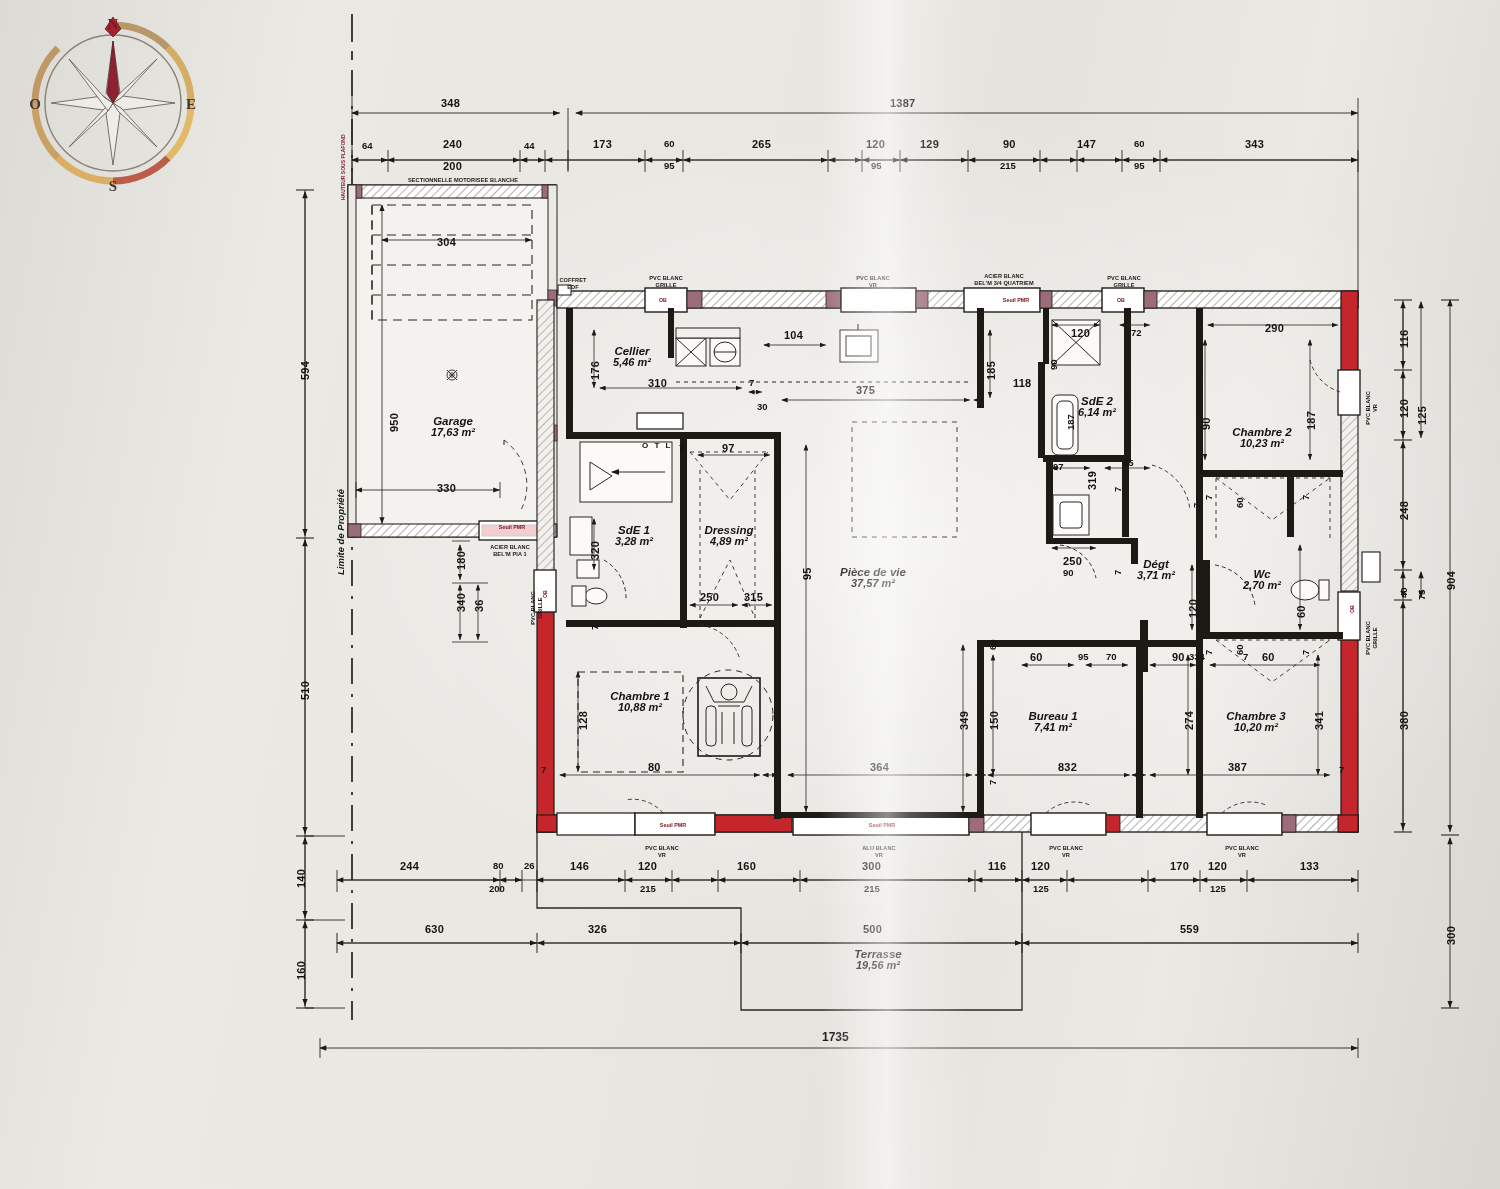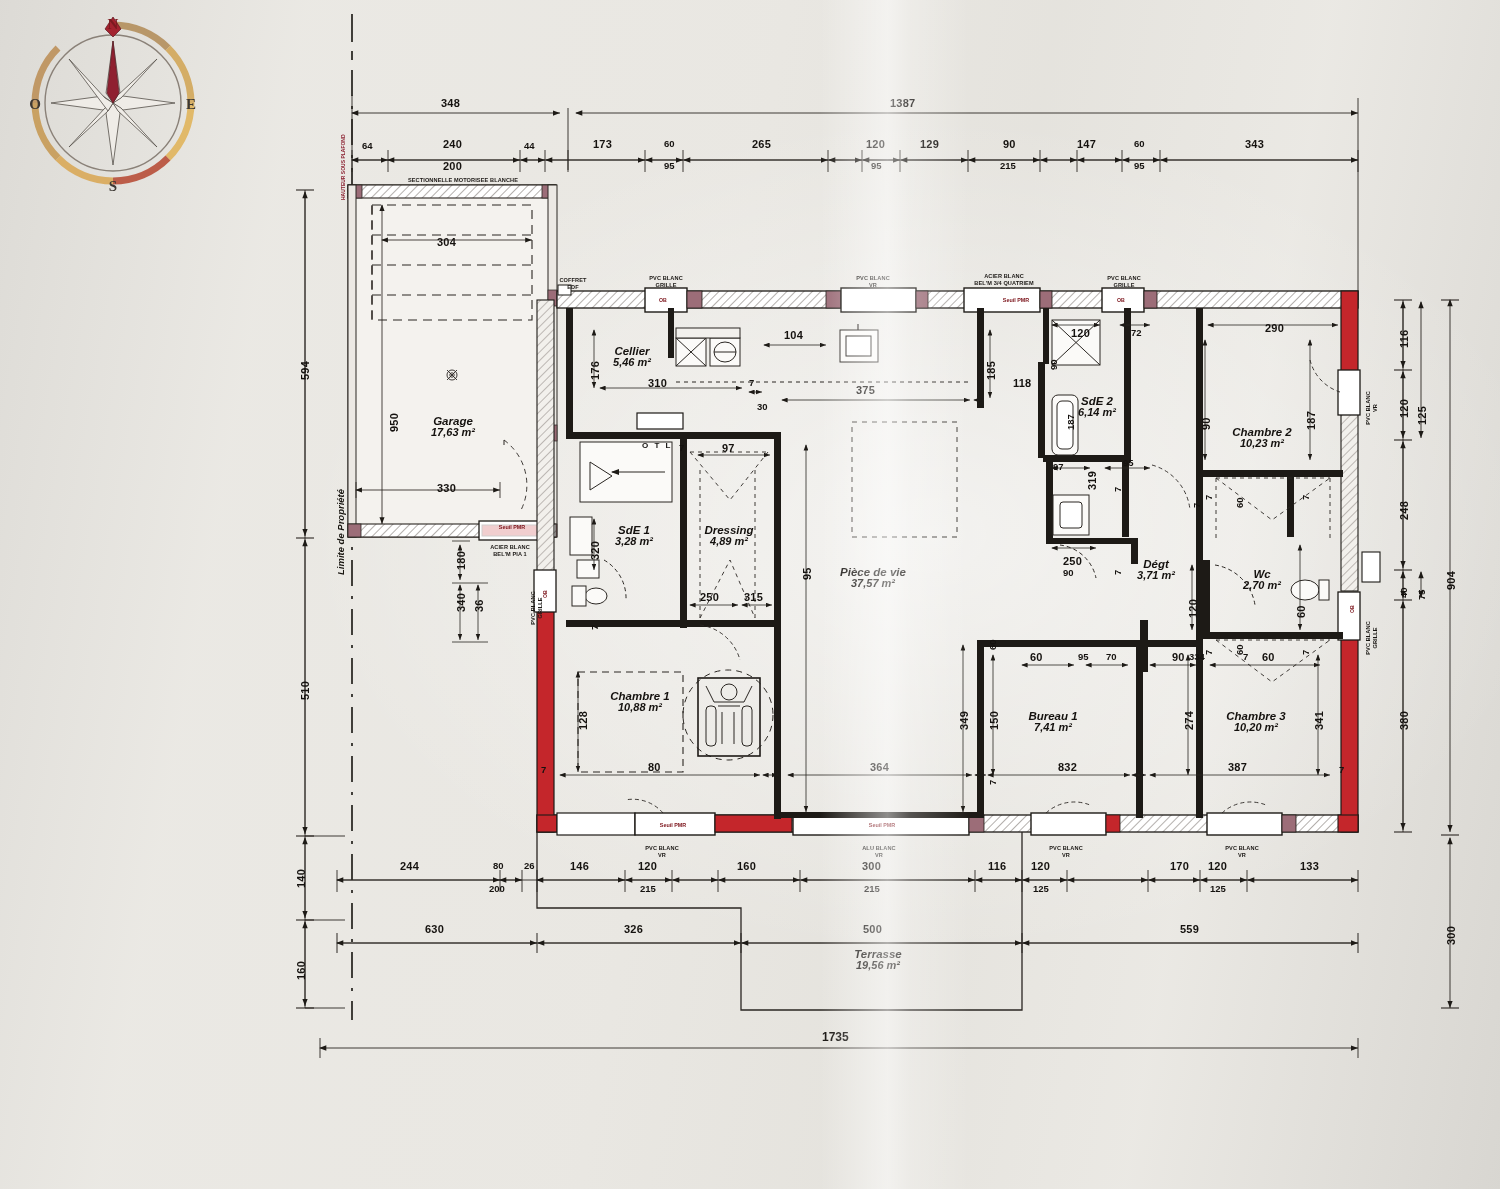--- a/index.html
+++ b/index.html
@@ -643,21 +643,21 @@
   <div class="lbl dim-sm" style="left:864px;top:884px;">215</div>
   <div class="lbl dim" style="left:988px;top:861px;">116</div>
   <div class="lbl dim" style="left:1031px;top:861px;">120</div>
   <div class="lbl dim-sm" style="left:1033px;top:884px;">125</div>
   <div class="lbl dim" style="left:1170px;top:861px;">170</div>
   <div class="lbl dim" style="left:1208px;top:861px;">120</div>
   <div class="lbl dim-sm" style="left:1210px;top:884px;">125</div>
   <div class="lbl dim" style="left:1300px;top:861px;">133</div>
 
   <div class="lbl dim" style="left:425px;top:924px;">630</div>
-  <div class="lbl dim" style="left:624px;top:924px;">326</div>
+  <div class="lbl dim" style="left:588px;top:924px;">326</div>
   <div class="lbl dim" style="left:863px;top:924px;">500</div>
   <div class="lbl dim" style="left:1180px;top:924px;">559</div>
   <div class="lbl dim-big" style="left:822px;top:1031px;">1735</div>
 
   <div class="lbl room" style="left:398px;top:415px;width:110px;">
     <span>Garage</span>
     <span class="a">17,63 m²</span>
   </div>
   <div class="lbl room" style="left:592px;top:345px;width:80px;">
     <span>Cellier</span>

